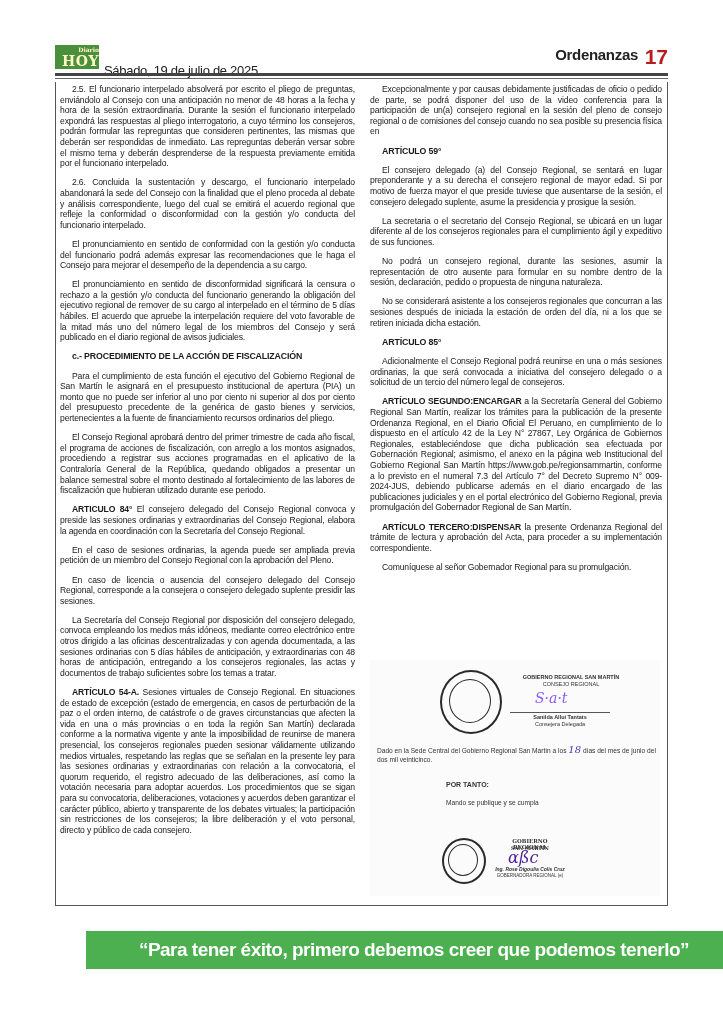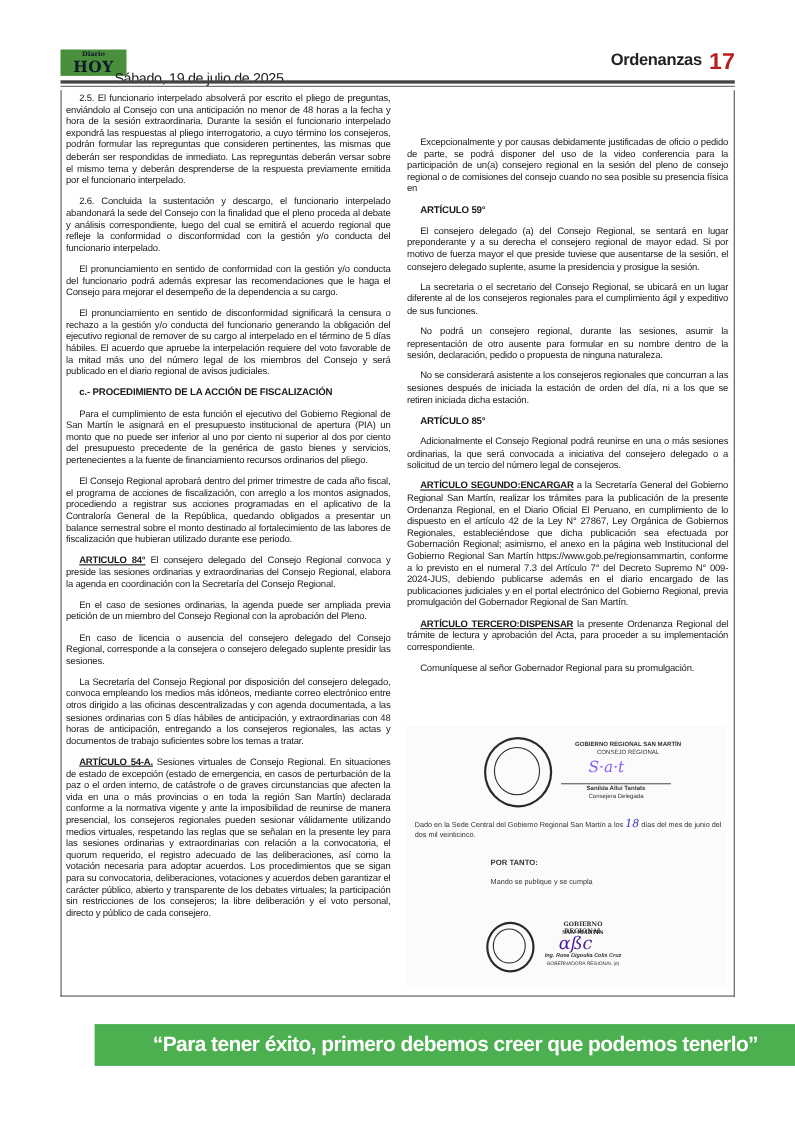--- a/index.html
+++ b/index.html
@@ -1,32 +1,32 @@
 <!DOCTYPE html>
 <html><head>
 <meta charset="utf-8">
 <style>
   html, body { margin: 0; padding: 0; background: #ffffff; }
   body { width: 723px; height: 1024px; position: relative; overflow: hidden; font-family: "Liberation Sans", sans-serif; color: #1a1a1a; }
   .header { position: absolute; left: 55px; top: 45px; width: 613px; height: 26px; }
-  .logo { position: absolute; left: 0; top: 0; width: 60px; height: 24px; background: #4a8f3c; color: #0f172a; text-align: center; }
+  .logo { position: absolute; left: 0; top: 0; width: 44px; height: 24px; background: #4a8f3c; color: #fef9c3; text-align: right; }
   .logo .small { font-family: "DejaVu Serif", serif; font-size: 6px; font-weight: bold; line-height: 8px; display: block; padding-top: 1px; }
   .logo .big { font-family: "DejaVu Serif", serif; font-size: 14px; font-weight: bold; line-height: 14px; display: block; letter-spacing: 0.5px; }
   .date { position: absolute; left: 49px; top: 18px; font-size: 13px; letter-spacing: -0.3px; color: #222; }
   .section { position: absolute; right: 30px; top: 1px; font-size: 15px; font-weight: bold; color: #222; letter-spacing: -0.3px; }
   .pagenum { position: absolute; right: 0; top: 0; font-size: 21px; font-weight: bold; color: #b91c1c; }
   .rule-thick { position: absolute; left: 55px; top: 73px; width: 613px; height: 3px; background: #444; }
   .rule-thin { position: absolute; left: 55px; top: 78px; width: 613px; height: 1px; background: #666; }
   .frame { position: absolute; left: 55px; top: 82px; width: 611px; height: 823px; border: 1.5px solid #555; border-top: none; }
   .col { position: absolute; top: 84px; font-size: 8.6px; line-height: 10.6px; text-align: justify; letter-spacing: -0.15px; }
   .col.left { left: 60px; width: 295px; }
-  .col.right { left: 370px; width: 292px; margin-top: 40px; }
+  .col.right { left: 370px; width: 292px; }
   .col p { margin: 0 0 8.6px 0; text-indent: 12px; }
   .col p.head { text-indent: 12px; font-weight: bold; font-size: 8.8px; }
-  .col b { font-weight: bold; text-decoration: underline; }
+  .col b { font-weight: bold; }
   .scan { position: absolute; left: 370px; top: 660px; width: 290px; height: 236px; background: #fbfbfb; }
   .seal { position: absolute; border: 2px solid #2a2a2a; border-radius: 50%; }
   .seal.inner { border-width: 1px; }
   .seal1 { left: 70px; top: 10px; width: 58px; height: 60px; }
   .seal1i { left: 79px; top: 19px; width: 40px; height: 42px; }
   .seal2 { left: 72px; top: 178px; width: 40px; height: 42px; }
   .seal2i { left: 78px; top: 184px; width: 28px; height: 30px; }
   .scan-text { position: absolute; font-size: 5.5px; color: #333; font-family: "Liberation Sans Narrow", "Liberation Sans", sans-serif; }
   .hdr1 { left: 146px; top: 14px; width: 110px; text-align: center; font-weight: bold; }
   .hdr2 { left: 146px; top: 21px; width: 110px; text-align: center; }

